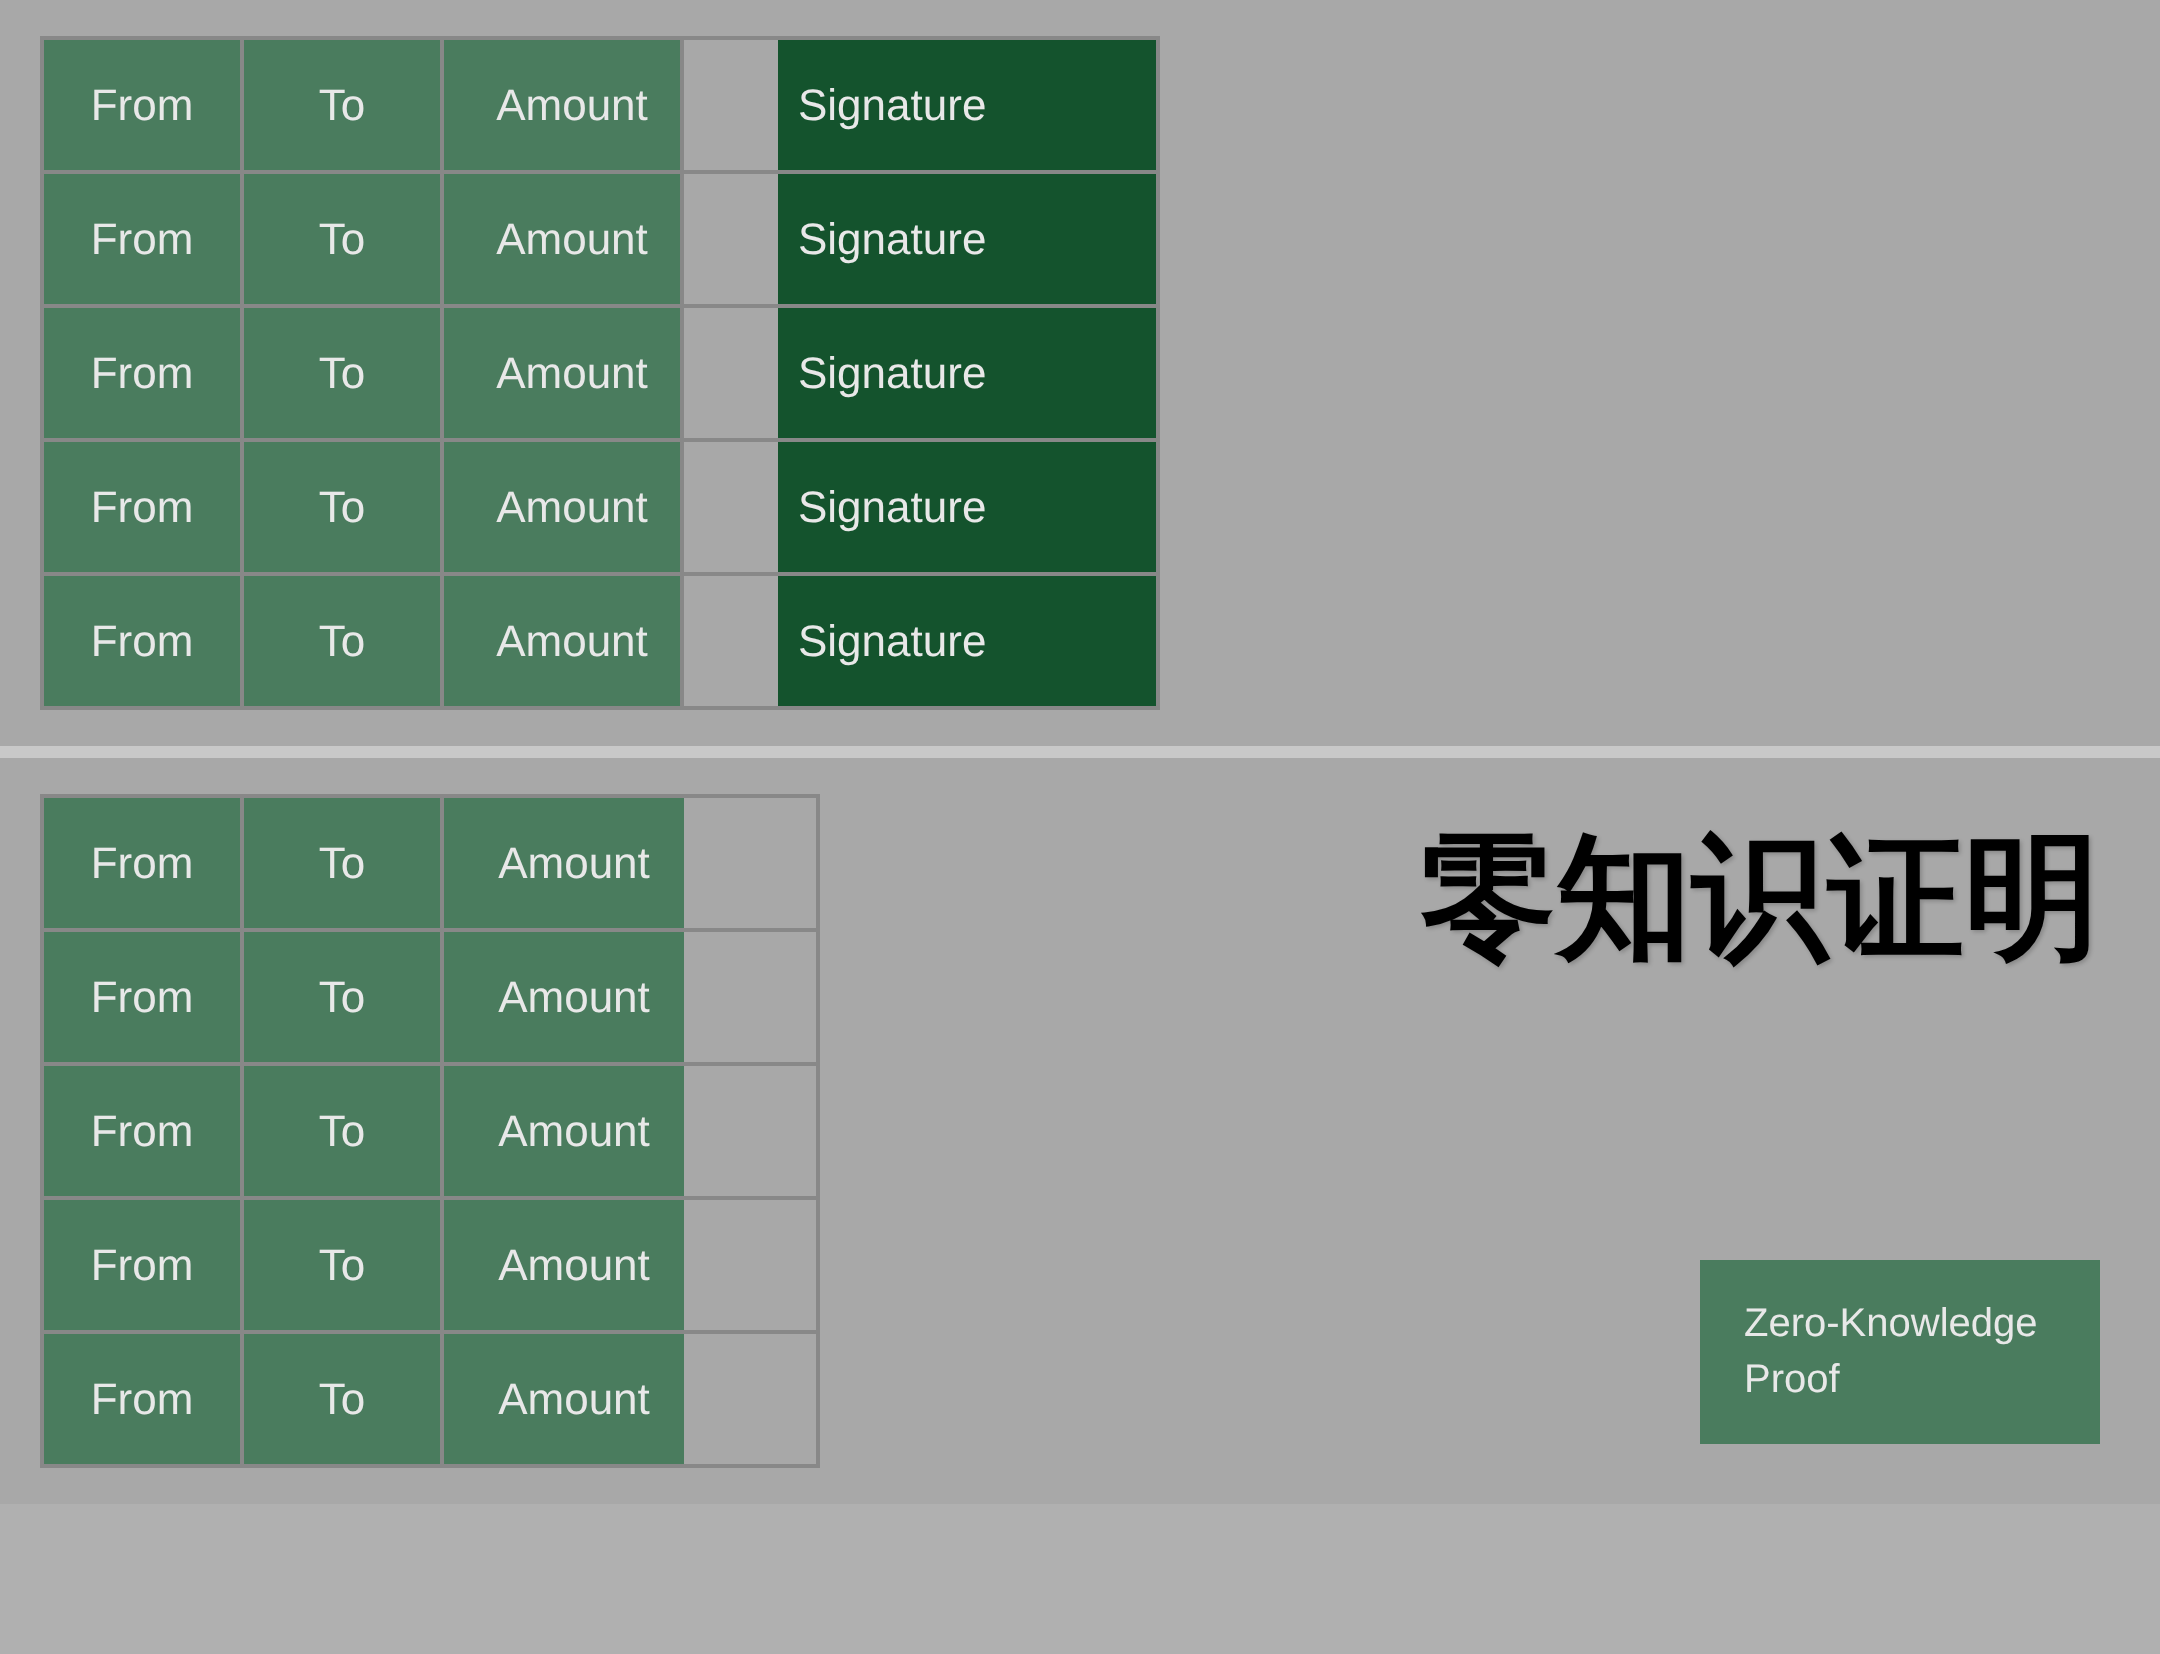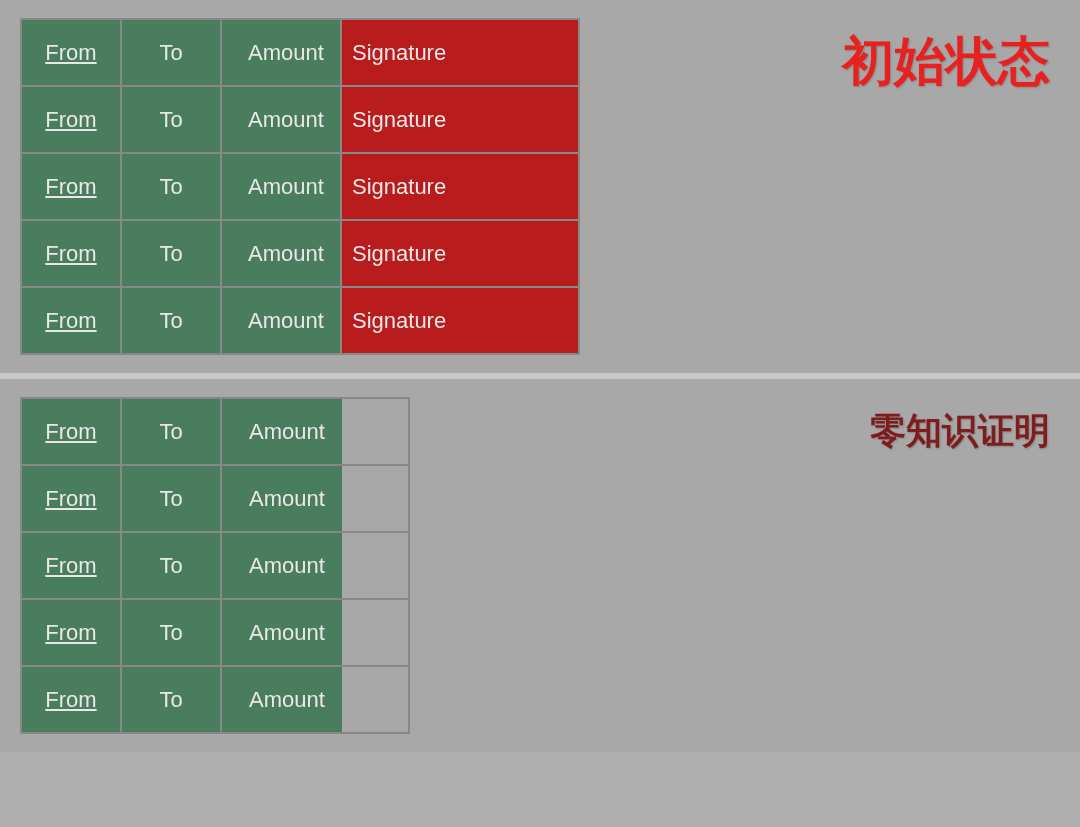--- a/index.html
+++ b/index.html
@@ -59,56 +59,56 @@
       padding: 16px 10px;
       min-height: 65px;
     }
 
     .cell:last-child {
       border-right: none;
     }
 
     .cell-from {
       width: 100px;
-      text-decoration: underline;
     }
 
     .cell-to {
       width: 100px;
     }
 
     .cell-amount {
       width: 120px;
       padding-left: 20px;
     }
 
     .cell-signature {
       flex: 1;
-      background: #b91c1c;
+      background: #14532d;
       justify-content: flex-start;
+      margin-left: 47px;
     }
 
     .label-top-right {
       position: absolute;
       top: 30px;
       right: 30px;
       color: #e82020;
       font-size: 52px;
       font-weight: bold;
       font-family: "Microsoft YaHei", "SimHei", Arial, sans-serif;
       line-height: 1.2;
       text-shadow: 1px 1px 2px rgba(0,0,0,0.2);
     }
 
     .label-bottom-right {
       position: absolute;
       top: 30px;
       right: 30px;
-      color: #7f1d1d;
-      font-size: 36px;
+      color: #000000;
+      font-size: 68px;
       font-weight: bold;
       font-family: "Microsoft YaHei", "SimHei", Arial, sans-serif;
       line-height: 1.2;
       text-shadow: 1px 1px 2px rgba(0,0,0,0.2);
       text-align: left;
     }
 
     .zkp-box {
       position: absolute;
       bottom: 30px;
@@ -168,21 +168,20 @@
       <div class="table-row">
         <div class="cell cell-from">From</div>
         <div class="cell cell-to">To</div>
         <div class="cell cell-amount">Amount</div>
         <div class="cell cell-signature">Signature</div>
       </div>
 
     </div>
   </div>
 
-  <div class="label-top-right">初始状态</div>
 </div>
 
 <div class="bottom-section">
   <div class="bottom-table-wrapper">
     <div class="table-container">
 
       <div class="table-row">
         <div class="cell cell-from">From</div>
         <div class="cell cell-to">To</div>
         <div class="cell cell-amount">Amount</div>
@@ -212,13 +211,14 @@
         <div class="cell cell-amount">Amount</div>
       </div>
 
     </div>
   </div>
 
   <div class="label-bottom-right">
     <span>零知识证明</span><br>
   </div>
 
+  <div class="zkp-box">Zero-Knowledge Proof</div>
 </div>
 
 </body></html>

